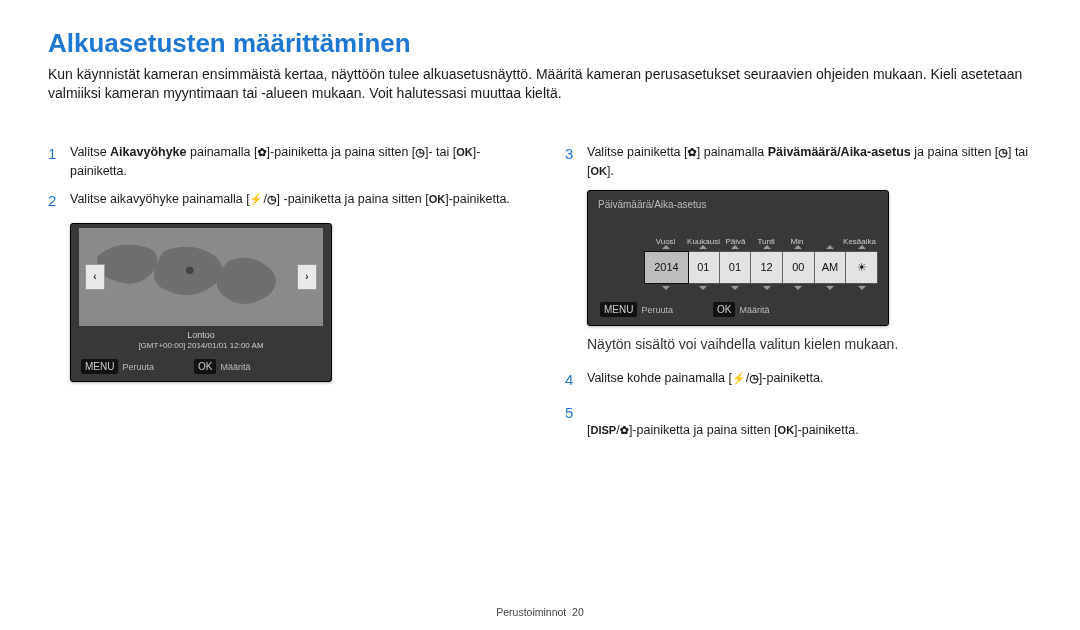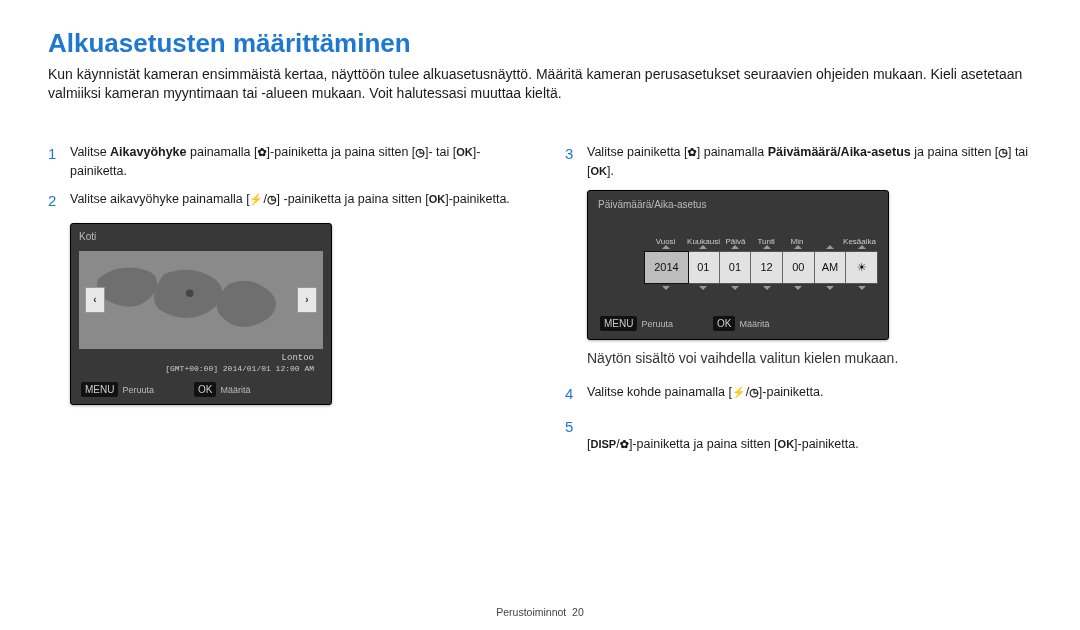--- a/index.html
+++ b/index.html
@@ -73,40 +73,40 @@
     padding:0 6px;
     box-sizing:border-box;
   }
   .lcd-map svg{position:absolute;inset:0;}
   .nav-btn{
     width:18px;height:24px;background:#e8e8e8;border:1px solid #999;
     display:flex;align-items:center;justify-content:center;
     font-size:10px;z-index:2;color:#333;font-weight:700;
   }
   .lcd-info{
-    text-align:right;color:#ccc;font-size:9px;line-height:1.25;padding:2px 17px 4px;font-family:Liberation Mono, monospace;
+    text-align:center;color:#ccc;font-size:9px;line-height:1.25;padding:2px 0 4px;
   }
   .lcd-foot{
     display:flex;gap:40px;padding:4px 10px 6px;color:#bbb;font-size:9px;align-items:center;
   }
   .lcd-foot .btn-lbl{
     display:inline-block;background:#111;color:#ccc;padding:0 4px;border-radius:2px;margin-right:4px;font-size:10px;
   }
   
   .lcd2{
     margin:2px 0 8px 22px;
     width:300px;
     background:#383838;
     border:1px solid #000;
     border-radius:3px;
     overflow:hidden;
     box-shadow:0 1px 3px rgba(0,0,0,.3);
   }
   .lcd2-inner{
-    margin:24px 12px 24px;
+    margin:24px 12px 10px;
     padding-left:44px;
   }
   .dt-labels{
     display:flex;font-size:8px;color:#ccc;margin-bottom:3px;
   }
   .dt-labels span{flex:1;text-align:center;}
   .dt-labels span:first-child{flex:1.4;}
   .dt-row{
     display:flex;border:1px solid #555;width:100%;
   }
@@ -147,21 +147,20 @@
       </div>
     </div>
     <div class="step">
       <div class="step-num">2</div>
       <div class="step-body">
         <span>Valitse aikavyöhyke painamalla [</span><span class="inline-icon">⚡</span>/<span class="inline-icon">◷</span><span>] -painiketta ja paina sitten [</span><span class="inline-icon">OK</span><span>]-painiketta.</span>
       </div>
     </div>
 
     <div class="lcd">
-      <div class="lcd-title">Koti</div>
       <div class="lcd-map">
         <svg viewBox="0 0 260 98" preserveAspectRatio="none">
           <rect width="260" height="98" fill="#8a8a8a"></rect>
           <path d="M20 30 q20 -18 50 -10 q20 6 10 25 q-15 20 -40 12 q-25 -8 -20 -27z
                    M90 25 q30 -12 55 5 q15 12 0 30 q-25 20 -55 5 q-20 -10 0 -40z
                    M160 35 q25 -10 45 10 q12 15 -5 28 q-30 18 -50 -5 q-10 -15 10 -33z" fill="#6f6f6f"></path>
           <circle cx="118" cy="45" r="4" fill="#444"></circle>
         </svg>
         <div class="nav-btn">‹</div>
         <div class="nav-btn">›</div>

